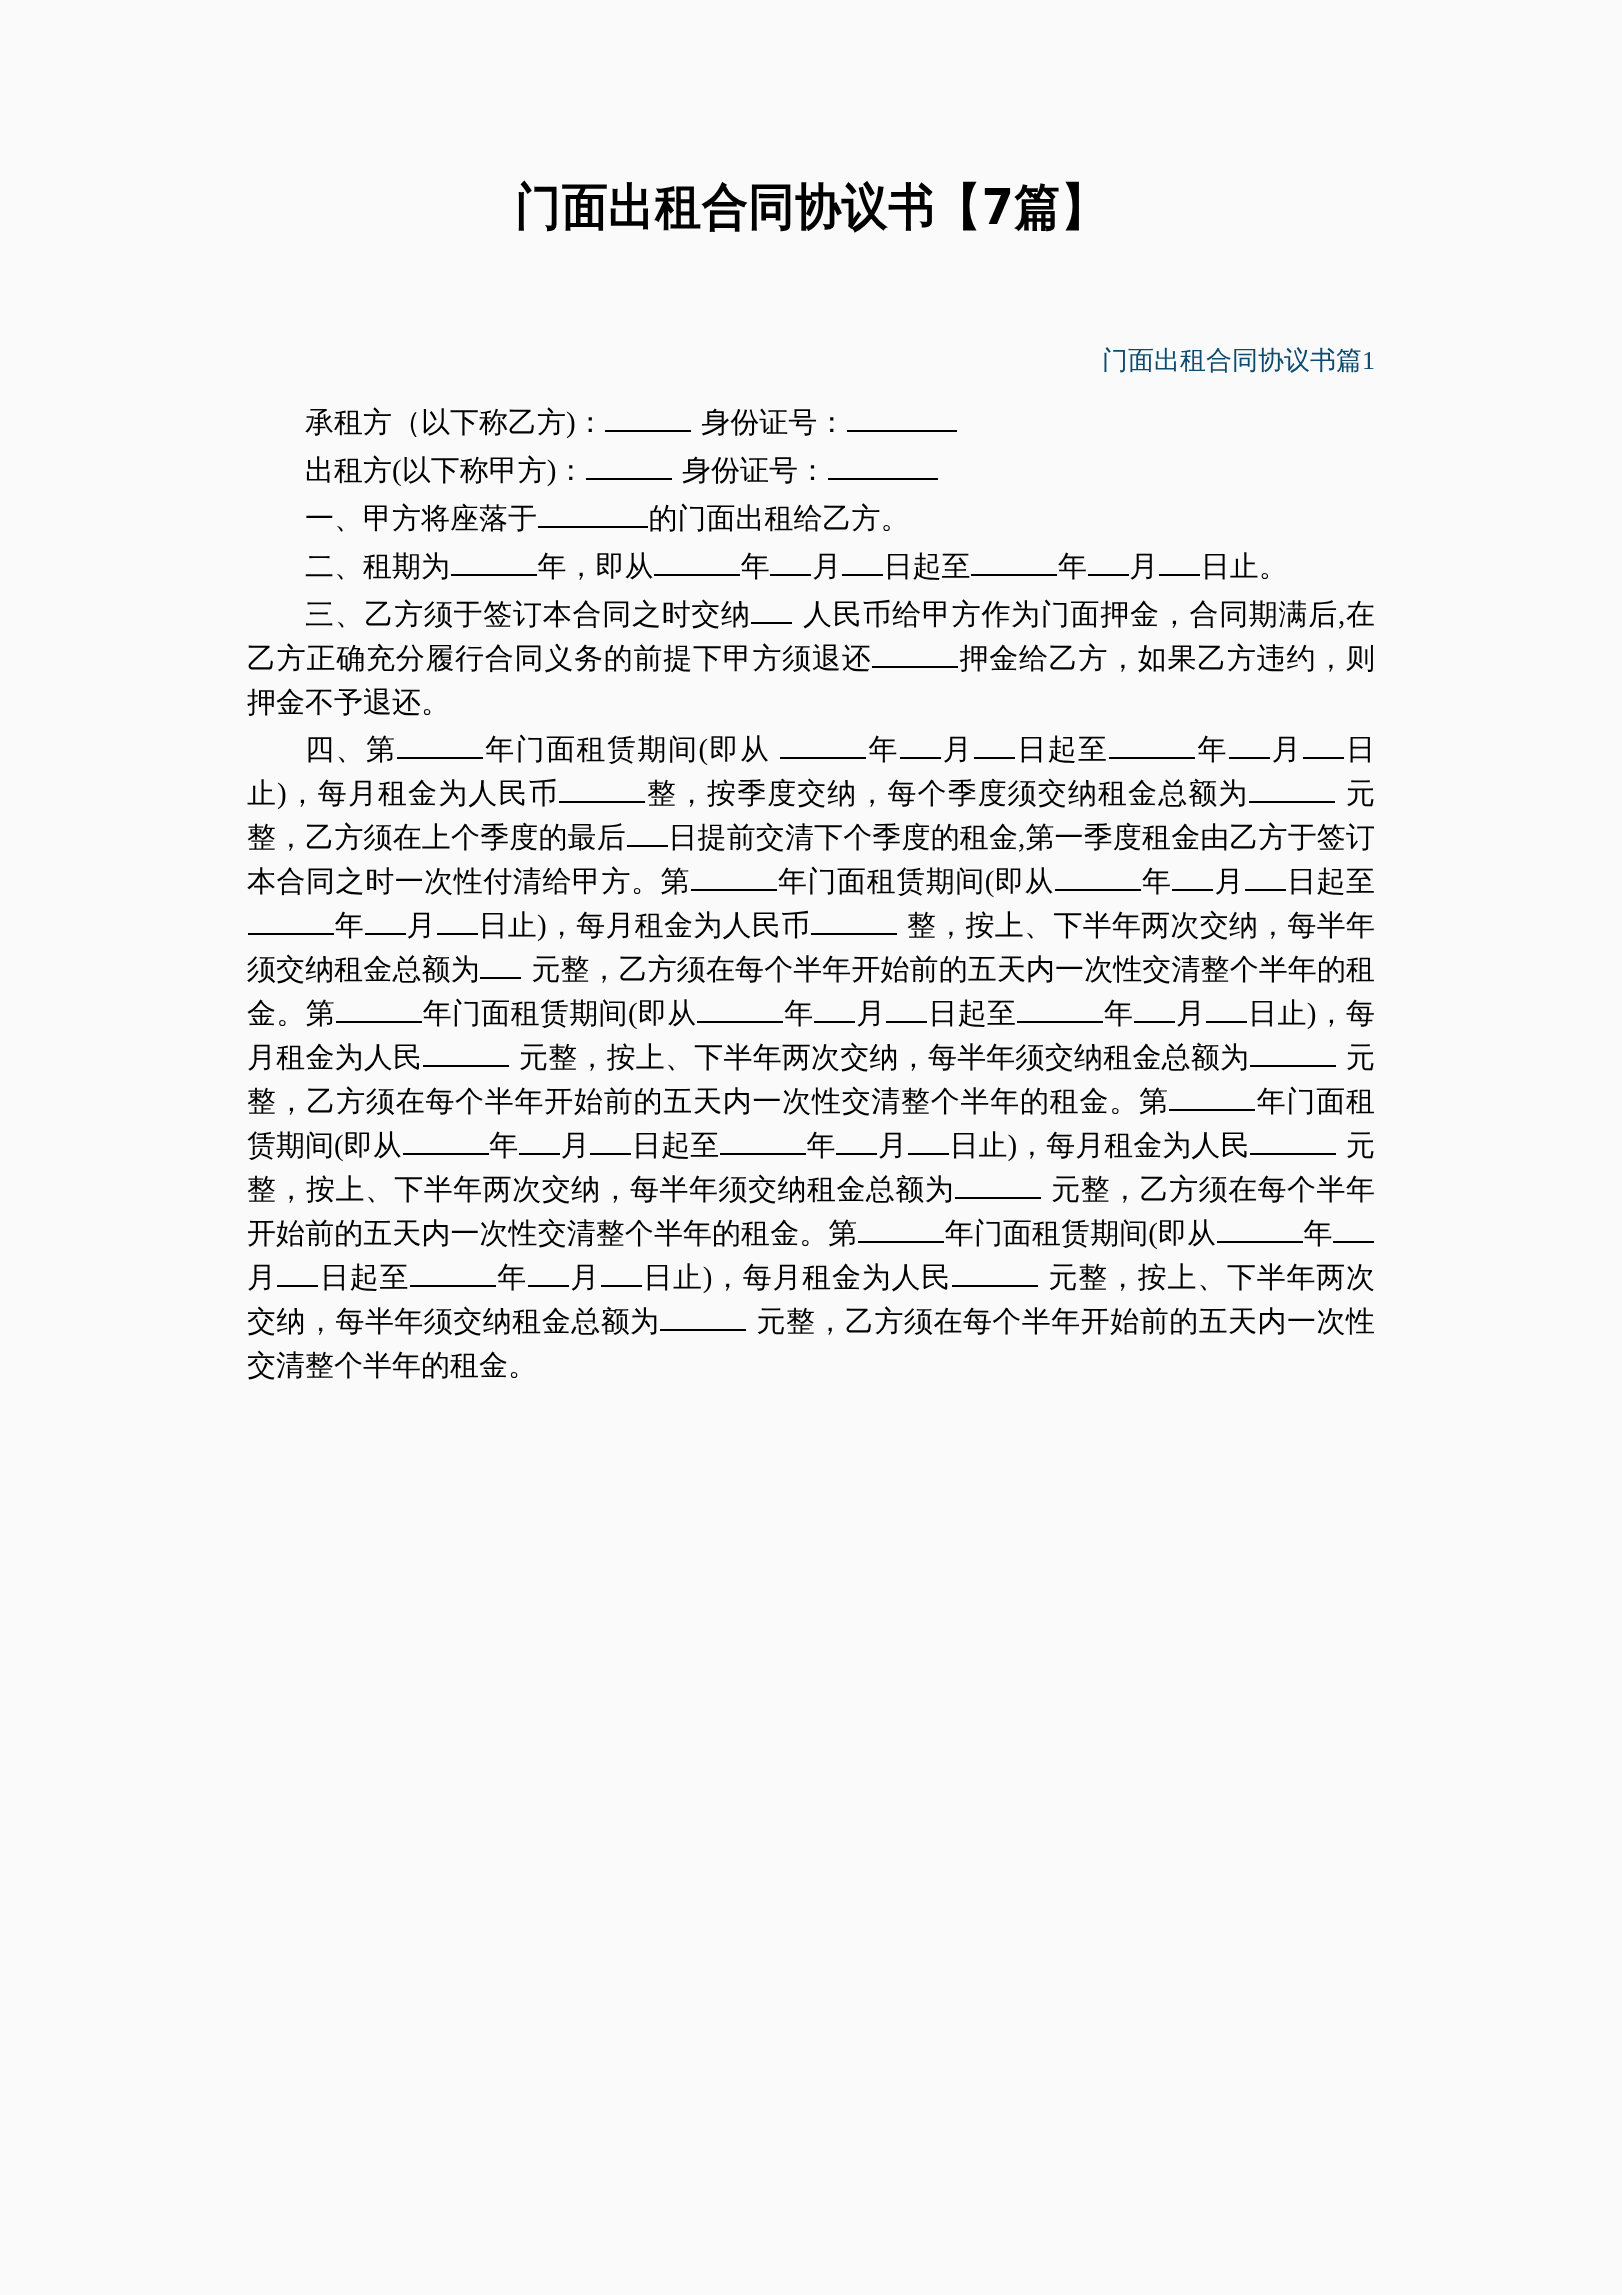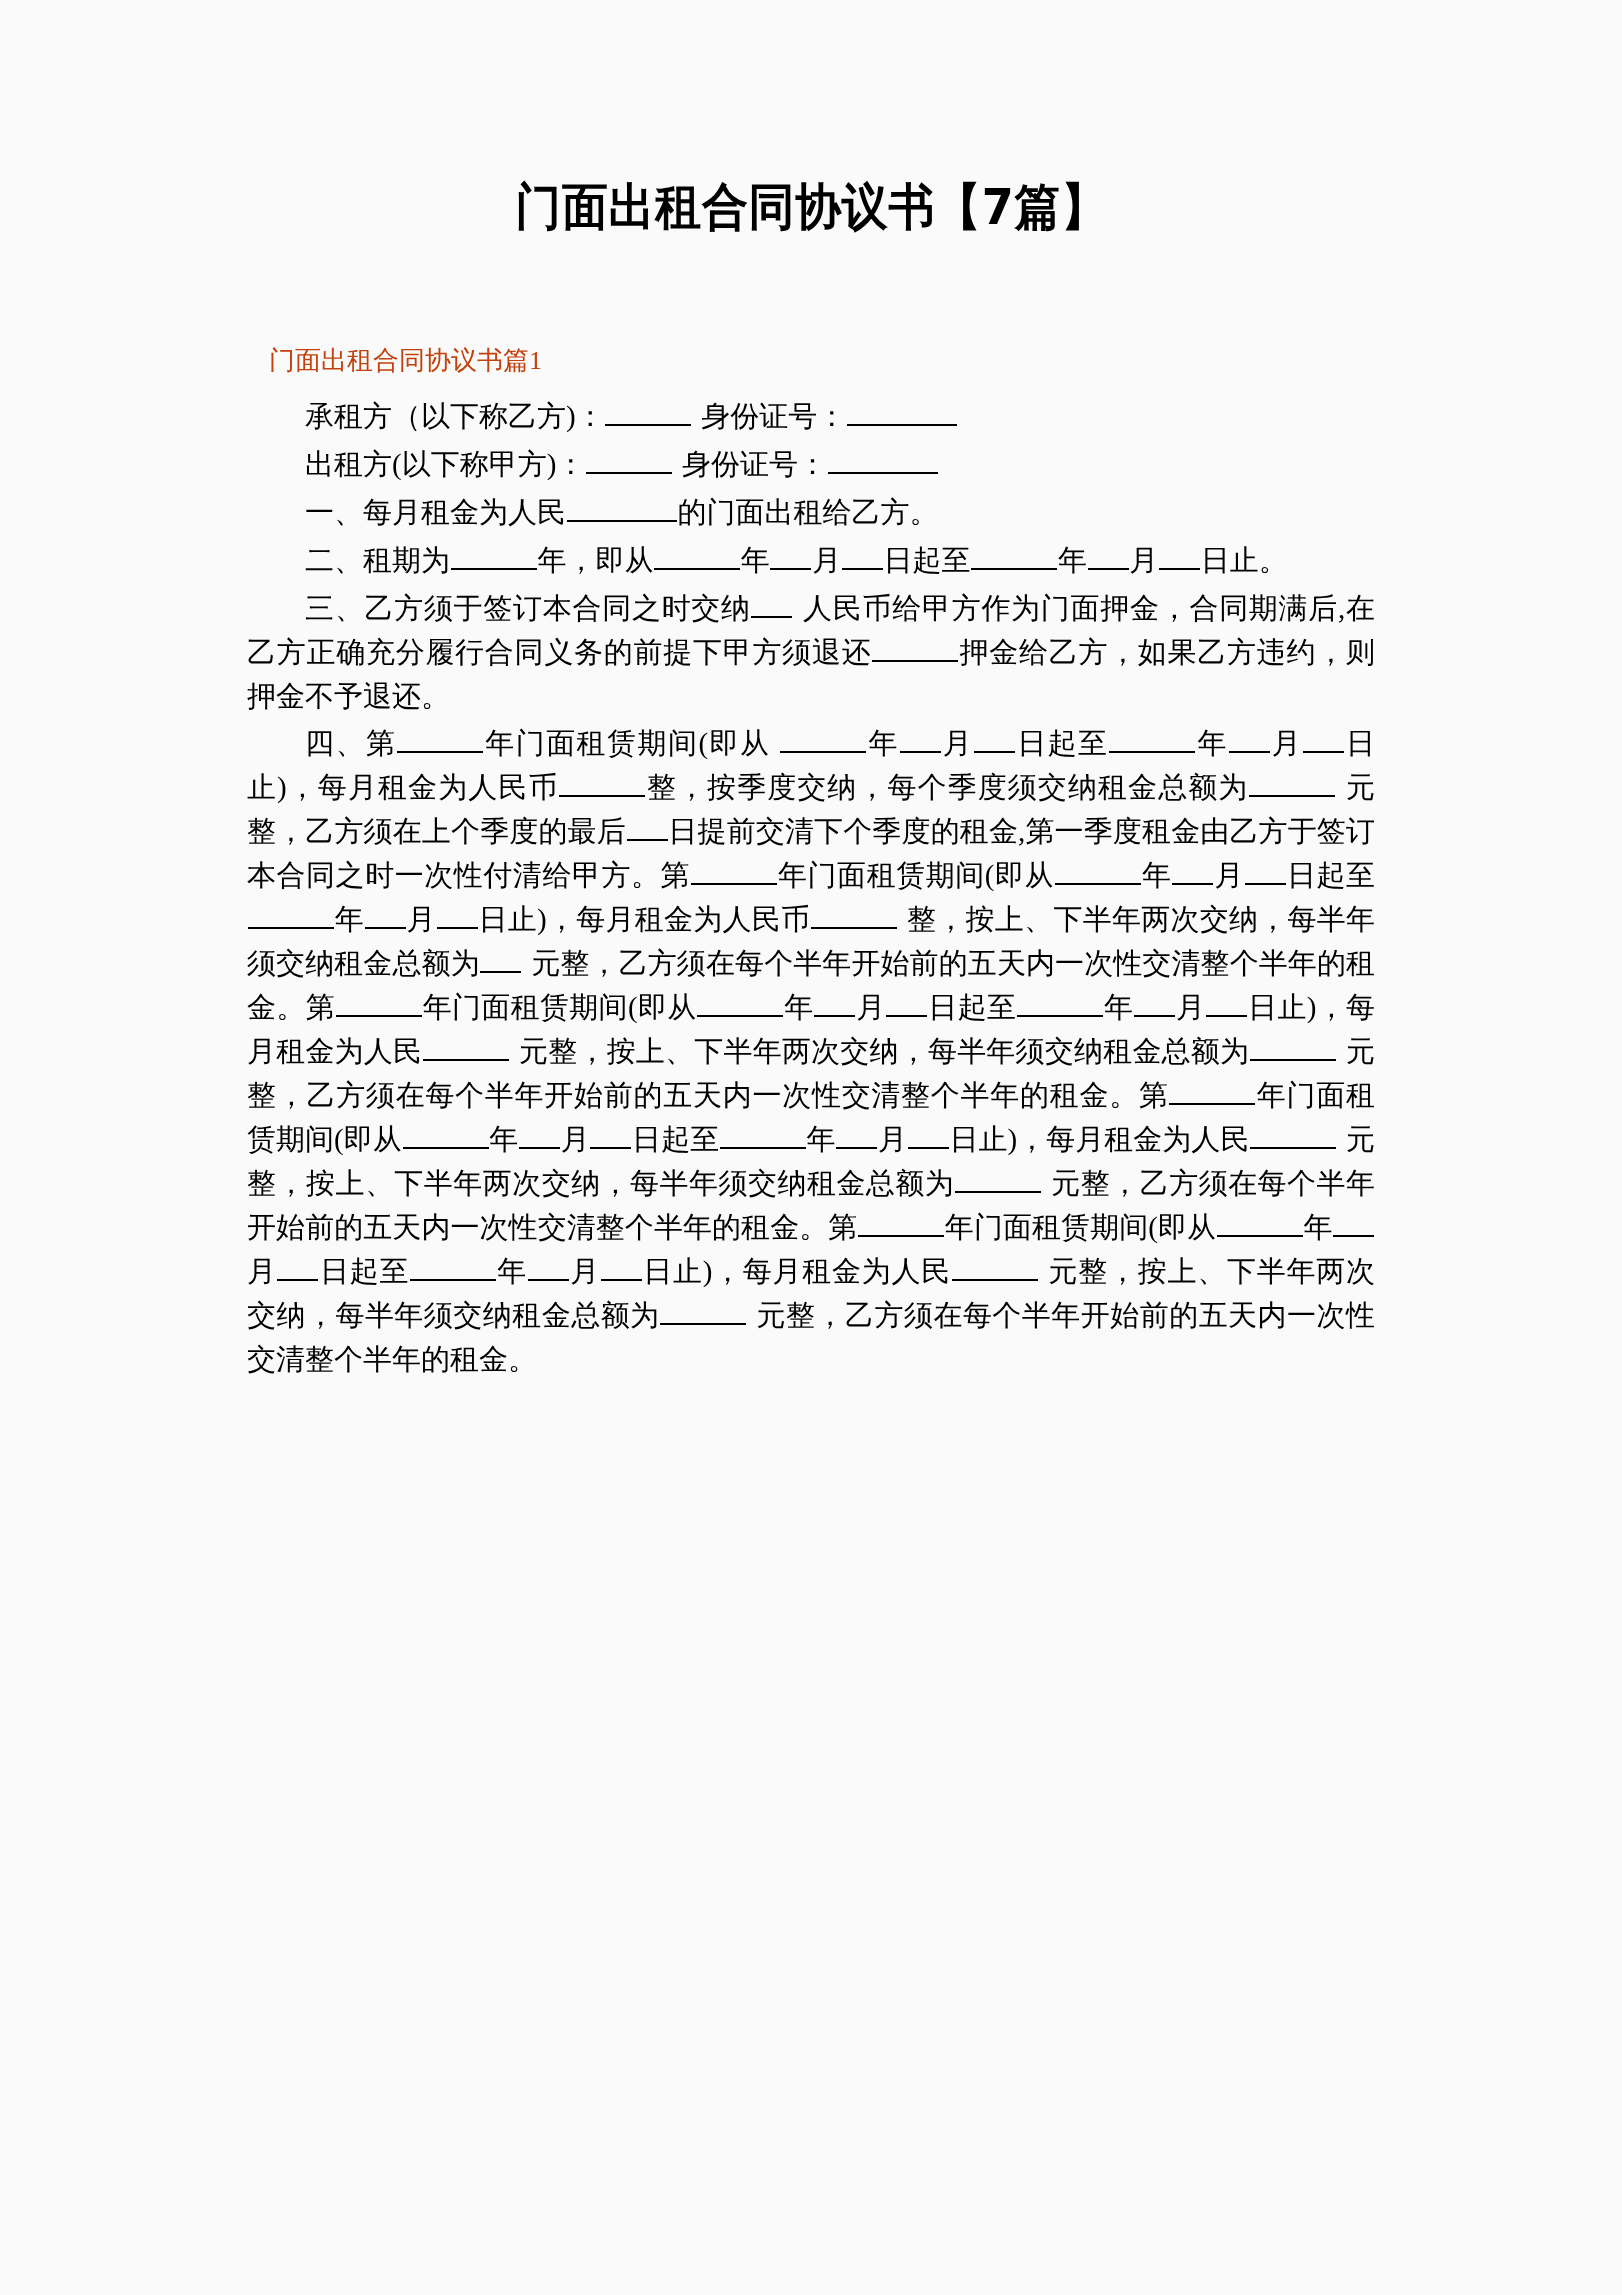--- a/index.html
+++ b/index.html
@@ -42,24 +42,25 @@
   .body-block {
     position: absolute;
     left: 247px;
     top: 340px;
     width: 1128px;
   }
 
   .subtitle {
     font-size: 26px;
     line-height: 41px;
-    color: #c2410c;
+    color: #0c4a6e;
     margin-left: 22px;
-    margin-bottom: 13px;
+    margin-bottom: 19px;
     white-space: nowrap;
+    text-align: right;
   }
 
   .para {
     font-size: 29px;
     line-height: 44px;
     color: #000;
     text-align: justify;
     text-align-last: left;
     text-justify: inter-character;
     margin: 0 0 3.9px 0;
@@ -97,21 +98,21 @@
 
   <div class="body-block">
 
     <div class="subtitle">门面出租合同协议书篇1</div>
 
     <p class="para indent"><span>承租方（以下称乙方)：</span><span class="blank b-l"></span><span class="sp"></span><span>身份证号：</span><span class="blank b-xl"></span></p>
 
     <p class="para indent"><span>出租方(以下称甲方)：</span><span class="blank b-l"></span><span class="sp"></span><span>身份证号：</span><span class="blank b-xl"></span></p>
 
 
-    <p class="para indent"><span>一、每月租金为人民</span><span class="blank b-xl"></span><span>的门面出租给乙方。</span></p>
+    <p class="para indent"><span>一、甲方将座落于</span><span class="blank b-xl"></span><span>的门面出租给乙方。</span></p>
 
     <p class="para indent"><span>二、租期为</span><span class="blank b-l"></span><span>年，即从</span><span class="blank b-l"></span><span>年</span><span class="blank b-s"></span><span>月</span><span class="blank b-s"></span><span>日起至</span><span class="blank b-l"></span><span>年</span><span class="blank b-s"></span><span>月</span><span class="blank b-s"></span><span>日止。</span></p>
 
     <p class="para indent"><span>三、乙方须于签订本合同之时交纳</span><span class="blank b-s"></span><span class="sp"></span><span>人民币给甲方作为门面押金，合同期满后,在乙方正确充分履行合同义务的前提下甲方须退还</span><span class="blank b-l"></span><span>押金给乙方，如果乙方违约，则押金不予退还。</span></p>
 
     <p class="para indent tight"><span>四、第</span><span class="blank b-l"></span><span>年门面租赁期间(即从</span><span class="sp"></span><span class="blank b-l"></span><span>年</span><span class="blank b-s"></span><span>月</span><span class="blank b-s"></span><span>日起至</span><span class="blank b-l"></span><span>年</span><span class="blank b-s"></span><span>月</span><span class="blank b-s"></span><span>日止)，每月租金为人民币</span><span class="blank b-l"></span><span>整，按季度交纳，每个季度须交纳租金总额为</span><span class="blank b-l"></span><span class="sp"></span><span>元整，乙方须在上个季度的最后</span><span class="blank b-s"></span><span>日提前交清下个季度的租金,第一季度租金由乙方于签订本合同之时一次性付清给甲方。</span><span>第</span><span class="blank b-l"></span><span>年门面租赁期间(即从</span><span class="blank b-l"></span><span>年</span><span class="blank b-s"></span><span>月</span><span class="blank b-s"></span><span>日起至</span><span class="blank b-l"></span><span>年</span><span class="blank b-s"></span><span>月</span><span class="blank b-s"></span><span>日止)，每月租金为人民币</span><span class="blank b-l"></span><span class="sp"></span><span>整，按上、下半年两次交纳，每半年须交纳租金总额为</span><span class="blank b-s"></span><span class="sp"></span><span>元整，乙方须在每个半年开始前的五天内一次性交清整个半年的租金。</span><span>第</span><span class="blank b-l"></span><span>年门面租赁期间(即从</span><span class="blank b-l"></span><span>年</span><span class="blank b-s"></span><span>月</span><span class="blank b-s"></span><span>日起至</span><span class="blank b-l"></span><span>年</span><span class="blank b-s"></span><span>月</span><span class="blank b-s"></span><span>日止)，每月租金为人民</span><span class="blank b-l"></span><span class="sp"></span><span>元整，按上、下半年两次交纳，每半年须交纳租金总额为</span><span class="blank b-l"></span><span class="sp"></span><span>元整，乙方须在每个半年开始前的五天内一次性交清整个半年的租金。</span><span>第</span><span class="blank b-l"></span><span>年门面租赁期间(即从</span><span class="blank b-l"></span><span>年</span><span class="blank b-s"></span><span>月</span><span class="blank b-s"></span><span>日起至</span><span class="blank b-l"></span><span>年</span><span class="blank b-s"></span><span>月</span><span class="blank b-s"></span><span>日止)，每月租金为人民</span><span class="blank b-l"></span><span class="sp"></span><span>元整，按上、下半年两次交纳，每半年须交纳租金总额为</span><span class="blank b-l"></span><span class="sp"></span><span>元整，乙方须在每个半年开始前的五天内一次性交清整个半年的租金。</span><span>第</span><span class="blank b-l"></span><span>年门面租赁期间(即从</span><span class="blank b-l"></span><span>年</span><span class="blank b-s"></span><span>月</span><span class="blank b-s"></span><span>日起至</span><span class="blank b-l"></span><span>年</span><span class="blank b-s"></span><span>月</span><span class="blank b-s"></span><span>日止)，每月租金为人民</span><span class="blank b-l"></span><span class="sp"></span><span>元整，按上、下半年两次交纳，每半年须交纳租金总额为</span><span class="blank b-l"></span><span class="sp"></span><span>元整，乙方须在每个半年开始前的五天内一次性交清整个半年的租金。</span></p>
 
   </div>
 </div>
 

